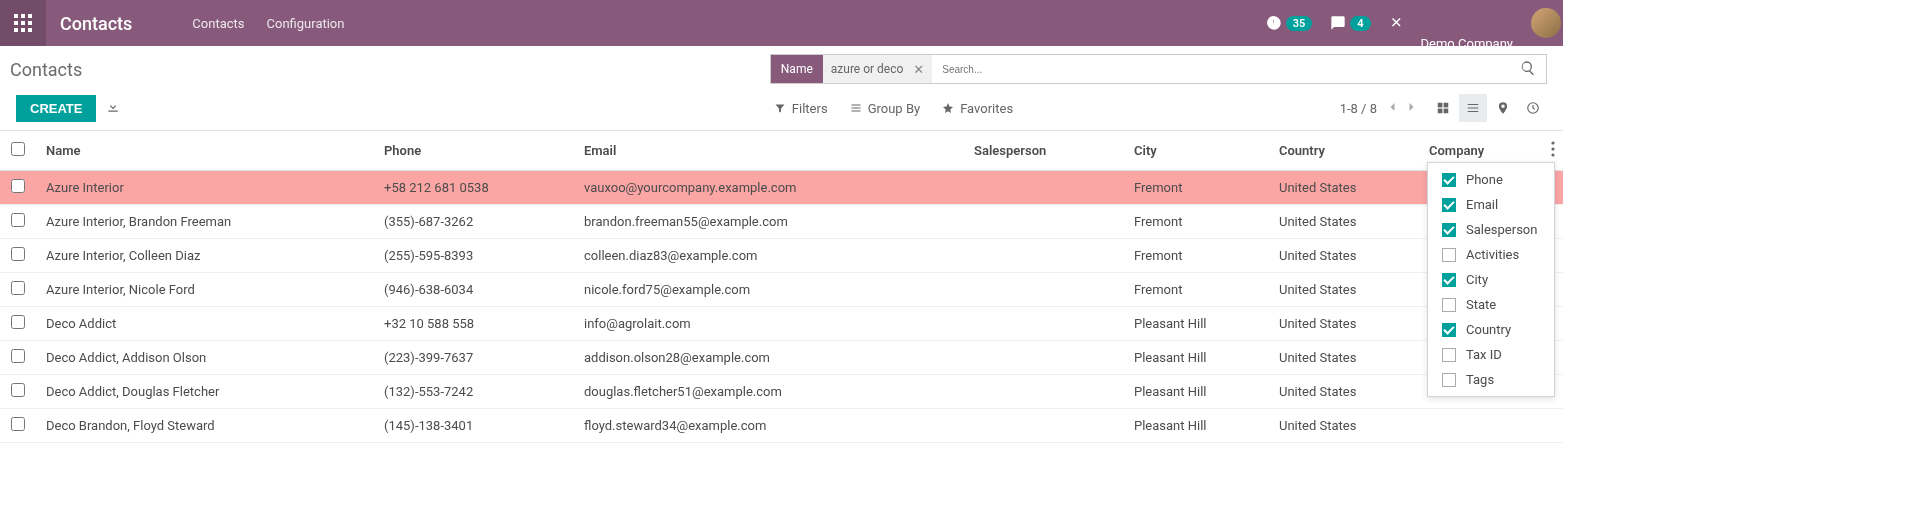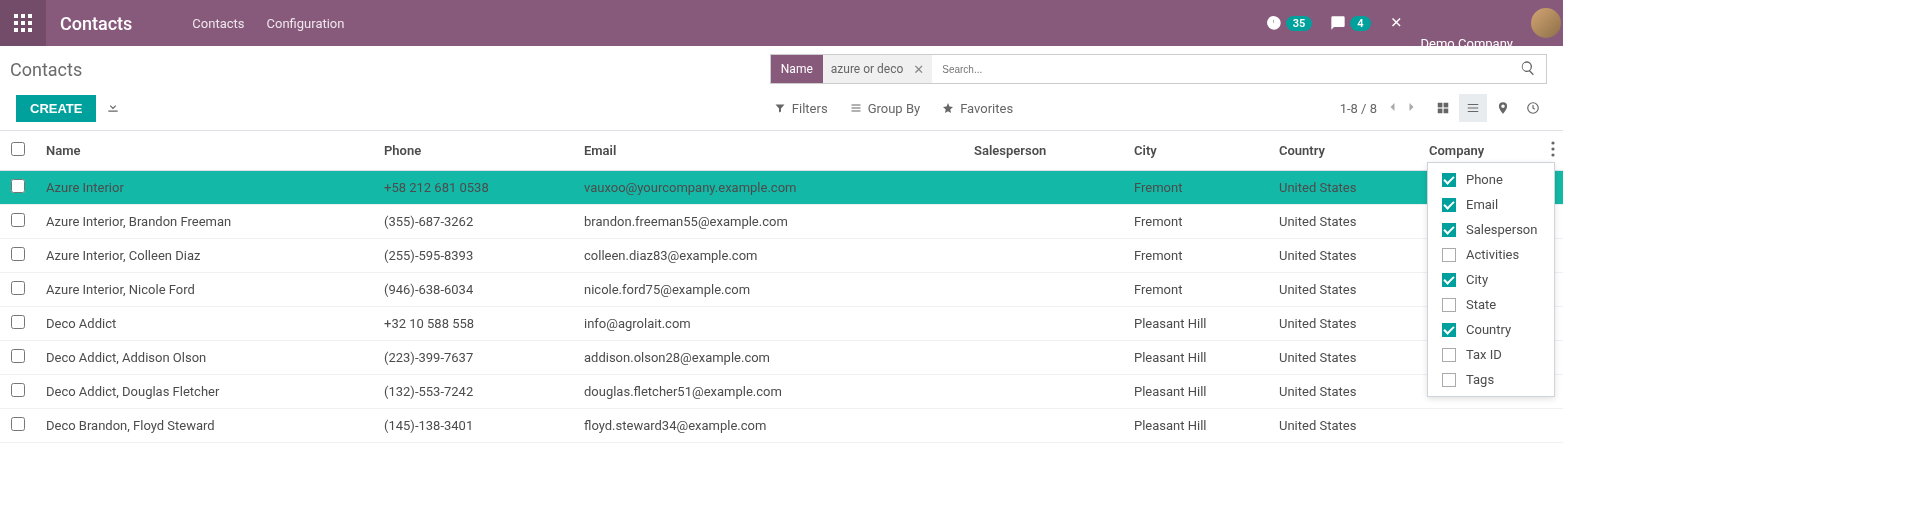--- a/index.html
+++ b/index.html
@@ -68,21 +68,21 @@
 .view-switcher { display: flex; gap: 2px; }
 .view-btn { width: 28px; height: 28px; display: flex; align-items: center; justify-content: center; cursor: pointer; border: 1px solid transparent;}
 .view-btn.active { background: #e9ecef; }
 .view-btn svg { width: 14px; height: 14px; fill: #666; }
 
 
 .list-view { border-top: 1px solid #dee2e6; }
 table { width: 100%; border-collapse: collapse; }
 thead th { text-align: left; padding: 10px 8px; font-weight: 600; color: #4c4c4c; font-size: 13px; border-bottom: 1px solid #dee2e6; background:#fff;}
 tbody td { padding: 8px 8px; border-bottom: 1px solid #eef0f2; color: #4c4c4c; font-size: 13px; }
-tbody tr:nth-child(1) { background: #14b8a6; }
+tbody tr:nth-child(1) { background: #fca5a5; }
 .col-check { width: 36px; text-align: center; }
 .col-check input { width: 14px; height: 14px; }
 .col-name { width: 340px; padding-left: 10px;}
 .col-phone { width: 200px; }
 .col-email { width: 390px; }
 .col-sales { width: 160px; }
 .col-city { width: 145px; }
 .col-country { width: 150px; }
 .col-company { }
 .col-menu { width: 30px; text-align: right; }

